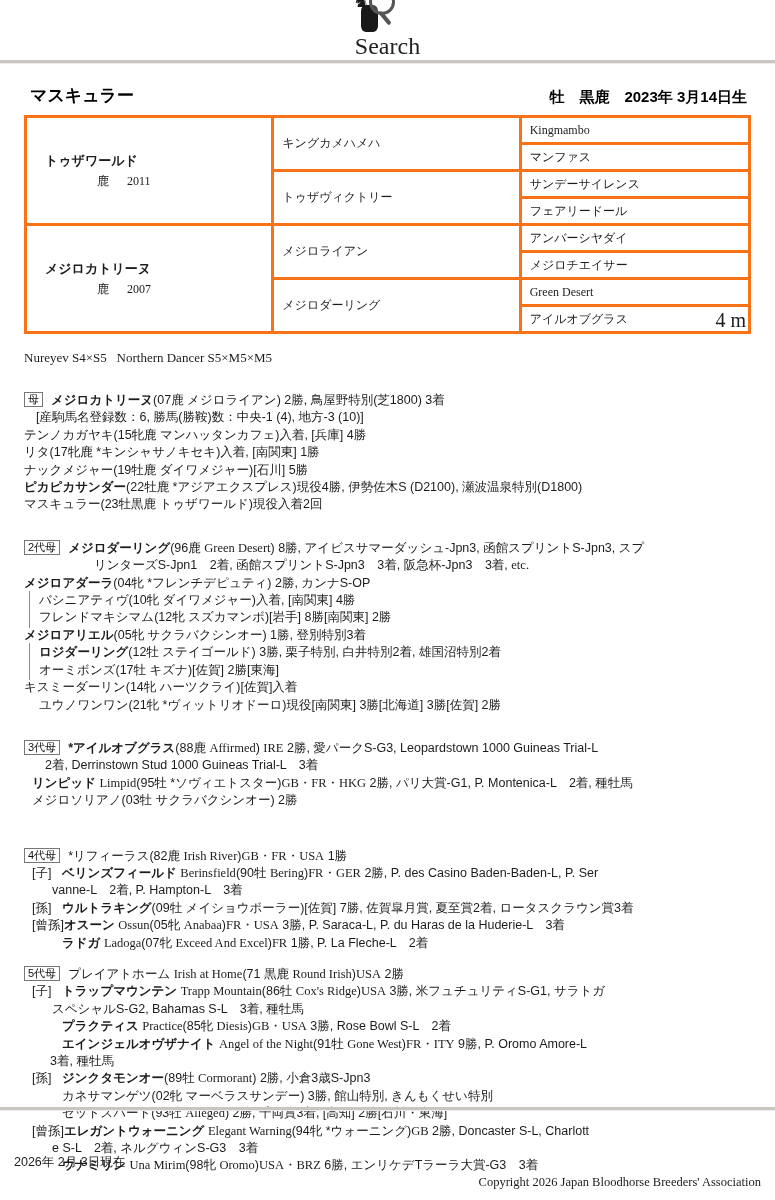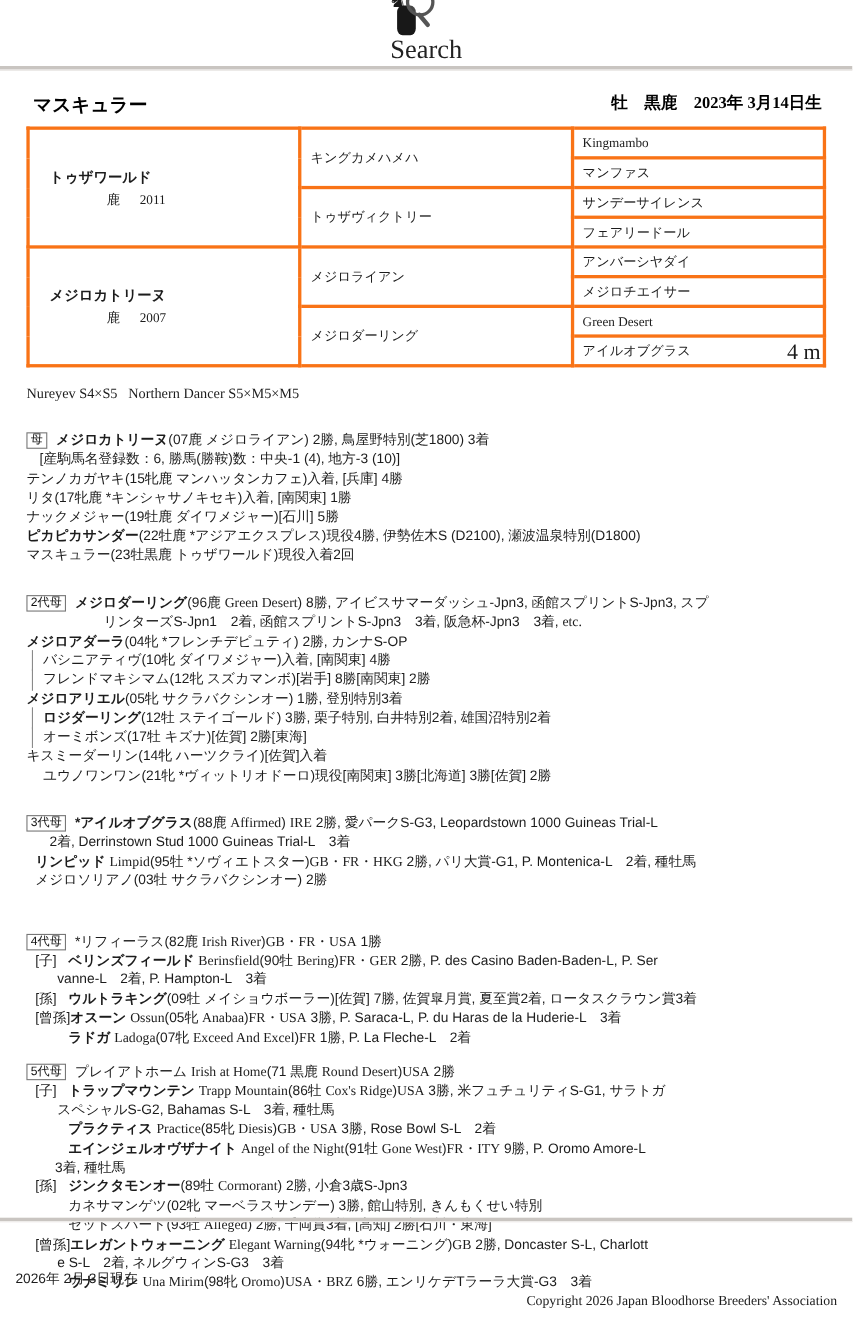--- a/index.html
+++ b/index.html
@@ -23,22 +23,22 @@
   .logo-lens{position:absolute;left:14px;bottom:17px;width:20px;height:20px;
              border:3px solid #555;border-radius:50%;background:rgba(255,255,255,.2);}
   .logo-handle{position:absolute;left:28px;bottom:6px;width:4px;height:16px;
                background:#555;transform:rotate(-40deg);border-radius:2px;}
   .logo-search{font-family:"Liberation Serif",serif;font-size:24px;color:#222;
                line-height:1;}
   .hr-groove{height:3px;background:#c9c5c1;border-bottom:1px solid #efedeb;
              margin:0;}
 
   
-  .title-row{display:flex;justify-content:space-between;
-             padding:20px 28px 8px 30px;font-family:Liberation Serif, serif;}
+  .title-row{display:flex;justify-content:space-between;align-items:flex-end;
+             padding:20px 28px 8px 30px;}
   .title-name{font-size:17px;font-weight:bold;color:#000;}
   .title-info{font-size:15px;font-weight:bold;color:#000;}
 
   
   .ped-wrap{padding:0 24px;}
   table.ped{border-collapse:collapse;width:727px;table-layout:fixed;
             border:2px solid #1a1a1a;}
   table.ped td{border:3px solid #f97316;height:24px;padding:0 0 0 8px;
                font-size:12px;vertical-align:middle;overflow:hidden;}
   td.anc-main{padding-left:0;}
@@ -184,21 +184,21 @@
     </div>
     <div class="section gap-l">
       <div class="line x24"><span class="badge">4代母</span><span>*リフィーラス(82鹿 </span><span class="sf">Irish River</span><span>)</span><span class="sf">GB・FR・USA</span><span> 1勝</span></div>
       <div class="line x32"><span class="gen-label">[子]</span><span class="b">ベリンズフィールド</span><span> </span><span class="sf">Berinsfield</span><span>(90牡 </span><span class="sf">Bering</span><span>)</span><span class="sf">FR・GER</span><span> 2勝, </span><span>P. des Casino Baden-Baden-L, P. Ser</span></div>
       <div class="line x52"><span>vanne-L　2着, P. Hampton-L　3着</span></div>
       <div class="line x32"><span class="gen-label">[孫]</span><span class="b">ウルトラキング</span><span>(09牡 メイショウボーラー)[佐賀] 7勝, 佐賀皐月賞, 夏至賞2着, ロータスクラウン賞3着</span></div>
       <div class="line x32"><span class="gen-label">[曾孫]</span><span class="b">オスーン</span><span> </span><span class="sf">Ossun</span><span>(05牝 </span><span class="sf">Anabaa</span><span>)</span><span class="sf">FR・USA</span><span> 3勝, </span><span>P. Saraca-L, P. du Haras de la Huderie-L</span><span>　3着</span></div>
       <div class="line x62"><span class="b">ラドガ</span><span> </span><span class="sf">Ladoga</span><span>(07牝 </span><span class="sf">Exceed And Excel</span><span>)</span><span class="sf">FR</span><span> 1勝, </span><span>P. La Fleche-L</span><span>　2着</span></div>
     </div>
     <div class="section gap-s">
-      <div class="line x24"><span class="badge">5代母</span><span>プレイアトホーム </span><span class="sf">Irish at Home</span><span>(71 黒鹿 </span><span class="sf">Round Desert</span><span>)</span><span class="sf">USA</span><span> 2勝</span></div>
+      <div class="line x24"><span class="badge">5代母</span><span>プレイアトホーム </span><span class="sf">Irish at Home</span><span>(71 黒鹿 </span><span class="sf">Round Irish</span><span>)</span><span class="sf">USA</span><span> 2勝</span></div>
       <div class="line x32"><span class="gen-label">[子]</span><span class="b">トラップマウンテン</span><span> </span><span class="sf">Trapp Mountain</span><span>(86牡 </span><span class="sf">Cox's Ridge</span><span>)</span><span class="sf">USA</span><span> 3勝, 米フュチュリティS-G1, サラトガ</span></div>
       <div class="line x52"><span>スペシャルS-G2, Bahamas S-L　3着, 種牡馬</span></div>
       <div class="line x62"><span class="b">プラクティス</span><span> </span><span class="sf">Practice</span><span>(85牝 </span><span class="sf">Diesis</span><span>)</span><span class="sf">GB・USA</span><span> 3勝, </span><span>Rose Bowl S-L</span><span>　2着</span></div>
       <div class="line x62"><span class="b">エインジェルオヴザナイト</span><span> </span><span class="sf">Angel of the Night</span><span>(91牡 </span><span class="sf">Gone West</span><span>)</span><span class="sf">FR・ITY</span><span> 9勝, </span><span>P. Oromo Amore-L</span></div>
       <div class="line x50"><span>3着, 種牡馬</span></div>
       <div class="line x32"><span class="gen-label">[孫]</span><span class="b">ジンクタモンオー</span><span>(89牡 </span><span class="sf">Cormorant</span><span>) 2勝, 小倉3歳S-Jpn3</span></div>
       <div class="line x62"><span>カネサマンゲツ(02牝 マーベラスサンデー) 3勝, 館山特別, きんもくせい特別</span></div>
       <div class="line x62"><span>ゼットスパート(93牡 </span><span class="sf">Alleged</span><span>) 2勝, 千両賞3着, [高知] 2勝[石川・東海]</span></div>
       <div class="line x32"><span class="gen-label">[曾孫]</span><span class="b">エレガントウォーニング</span><span> </span><span class="sf">Elegant Warning</span><span>(94牝 *ウォーニング)</span><span class="sf">GB</span><span> 2勝, </span><span>Doncaster S-L, Charlott</span></div>
       <div class="line x52"><span>e S-L　2着, ネルグウィンS-G3　3着</span></div>

